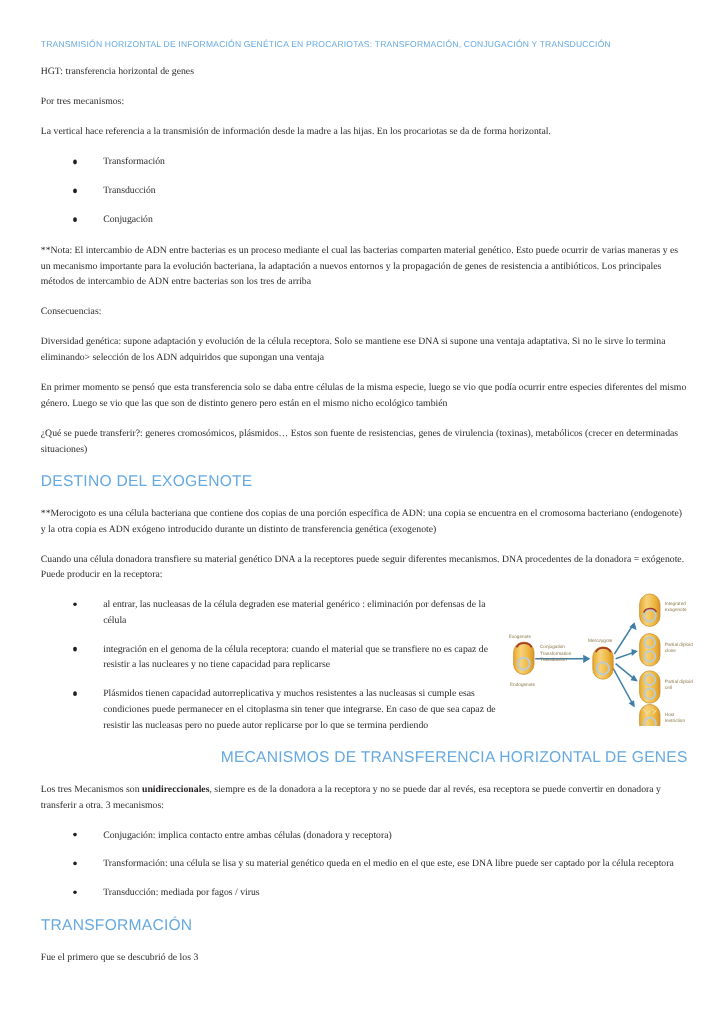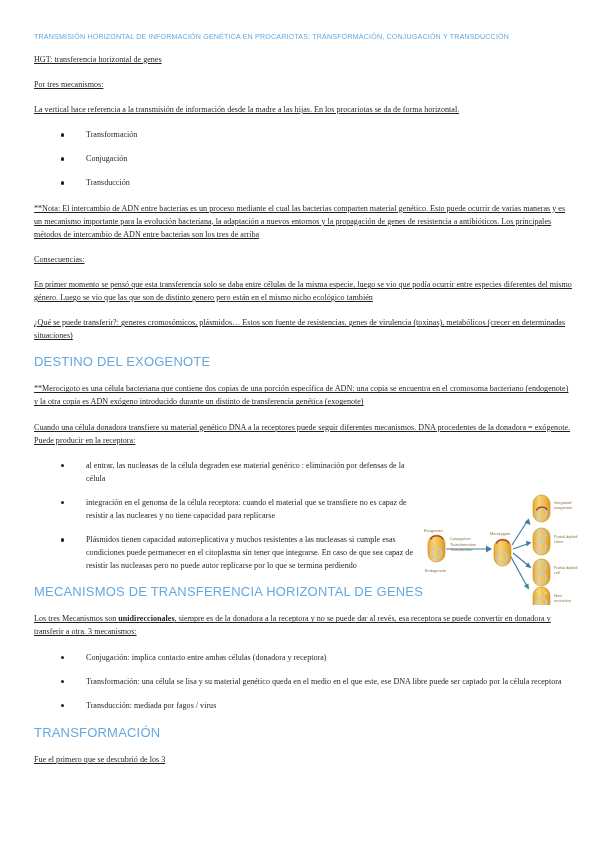--- a/index.html
+++ b/index.html
@@ -42,21 +42,20 @@
     margin: 0 0 11px 0;
     font-weight: 400;
   }
   p.body {
     font-size: 8.1px;
     line-height: 1.62;
     margin: 0 0 12px 0;
     text-align: left;
     letter-spacing: 0.01px;
     color: #231f20;
-    text-decoration: underline;
   }
   ul.bullets {
     list-style: none;
     margin: 0 0 12px 0;
     padding: 0;
   }
   ul.bullets > li {
     position: relative;
     font-size: 8.1px;
     line-height: 1.62;
@@ -95,47 +94,48 @@
   <div class="h-blue">TRANSMISIÓN HORIZONTAL DE INFORMACIÓN GENÉTICA EN PROCARIOTAS: TRANSFORMACIÓN, CONJUGACIÓN Y TRANSDUCCIÓN</div>
 
   <p class="body">HGT: transferencia horizontal de genes</p>
 
   <p class="body">Por tres mecanismos:</p>
 
   <p class="body">La vertical hace referencia a la transmisión de información desde la madre a las hijas. En los procariotas se da de forma horizontal.</p>
 
   <ul class="bullets">
     <li>Transformación</li>
+    <li>Transducción</li>
     <li>Conjugación</li>
-    <li>Transducción</li>
   </ul>
 
   <p class="body">**Nota: El intercambio de ADN entre bacterias es un proceso mediante el cual las bacterias comparten material genético. Esto puede ocurrir de varias maneras y es un mecanismo importante para la evolución bacteriana, la adaptación a nuevos entornos y la propagación de genes de resistencia a antibióticos. Los principales métodos de intercambio de ADN entre bacterias son los tres de arriba</p>
 
   <p class="body">Consecuencias:</p>
 
+  <p class="body">Diversidad genética: supone adaptación y evolución de la célula receptora. Solo se mantiene ese DNA si supone una ventaja adaptativa. Si no le sirve lo termina eliminando&gt; selección de los ADN  adquiridos que supongan una ventaja</p>
 
   <p class="body">En primer momento se pensó que esta transferencia solo se daba entre células de la misma especie, luego se vio que podía ocurrir entre especies diferentes del mismo género. Luego se vio que las que son de distinto genero pero están en el mismo nicho ecológico también</p>
 
   <p class="body">¿Qué se puede transferir?: generes cromosómicos, plásmidos… Estos son fuente de resistencias, genes de virulencia (toxinas), metabólicos (crecer en determinadas situaciones)</p>
 
   <div class="h-sec">DESTINO DEL EXOGENOTE</div>
 
 
   <p class="body">**Merocigoto es una célula bacteriana que contiene dos copias de una porción específica de ADN: una copia se encuentra en el cromosoma bacteriano (endogenote) y la otra copia es ADN exógeno introducido durante un distinto de transferencia genética (exogenote)</p>
 
   <p class="body">Cuando una célula donadora transfiere su material genético DNA a la receptores puede seguir diferentes mecanismos. DNA procedentes de la donadora = exógenote. Puede producir en la receptora:</p>
 
   <ul class="bullets narrow">
     <li>al entrar, las nucleasas de la célula degraden ese material genérico : eliminación por defensas de la célula</li>
     <li>integración en el genoma de la célula receptora: cuando el material que se transfiere no es capaz de resistir a las nucleares y no tiene capacidad para replicarse</li>
     <li>Plásmidos tienen capacidad autorreplicativa y muchos resistentes a las nucleasas si cumple esas condiciones puede permanecer en el citoplasma sin tener que integrarse. En caso de que sea capaz de resistir las nucleasas pero no puede autor replicarse por lo que se termina perdiendo</li>
   </ul>
 
-  <div class="h-sec" style="margin-top:12px;">MECANISMOS DE TRANSFERENCIA HORIZONTAL DE GENES</div>
+  <div class="h-sec" style="margin-top:12px;text-align:right;">MECANISMOS DE TRANSFERENCIA HORIZONTAL DE GENES</div>
 
   <p class="body"><span> Los tres Mecanismos son </span><span class="bold">unidireccionales</span><span>, siempre es de la donadora a la receptora y no se puede dar al revés, esa receptora se puede convertir en donadora y transferir a otra. 3 mecanismos:</span></p>
 
   <ul class="bullets">
     <li>Conjugación: implica contacto entre ambas células (donadora y receptora)</li>
     <li>Transformación: una célula se lisa y su material genético queda en el medio en el que este, ese DNA libre puede ser captado por la célula receptora</li>
     <li>Transducción: mediada por fagos / virus</li>
   </ul>
 
   <div class="h-sec" style="margin-top:13px;">TRANSFORMACIÓN</div>

